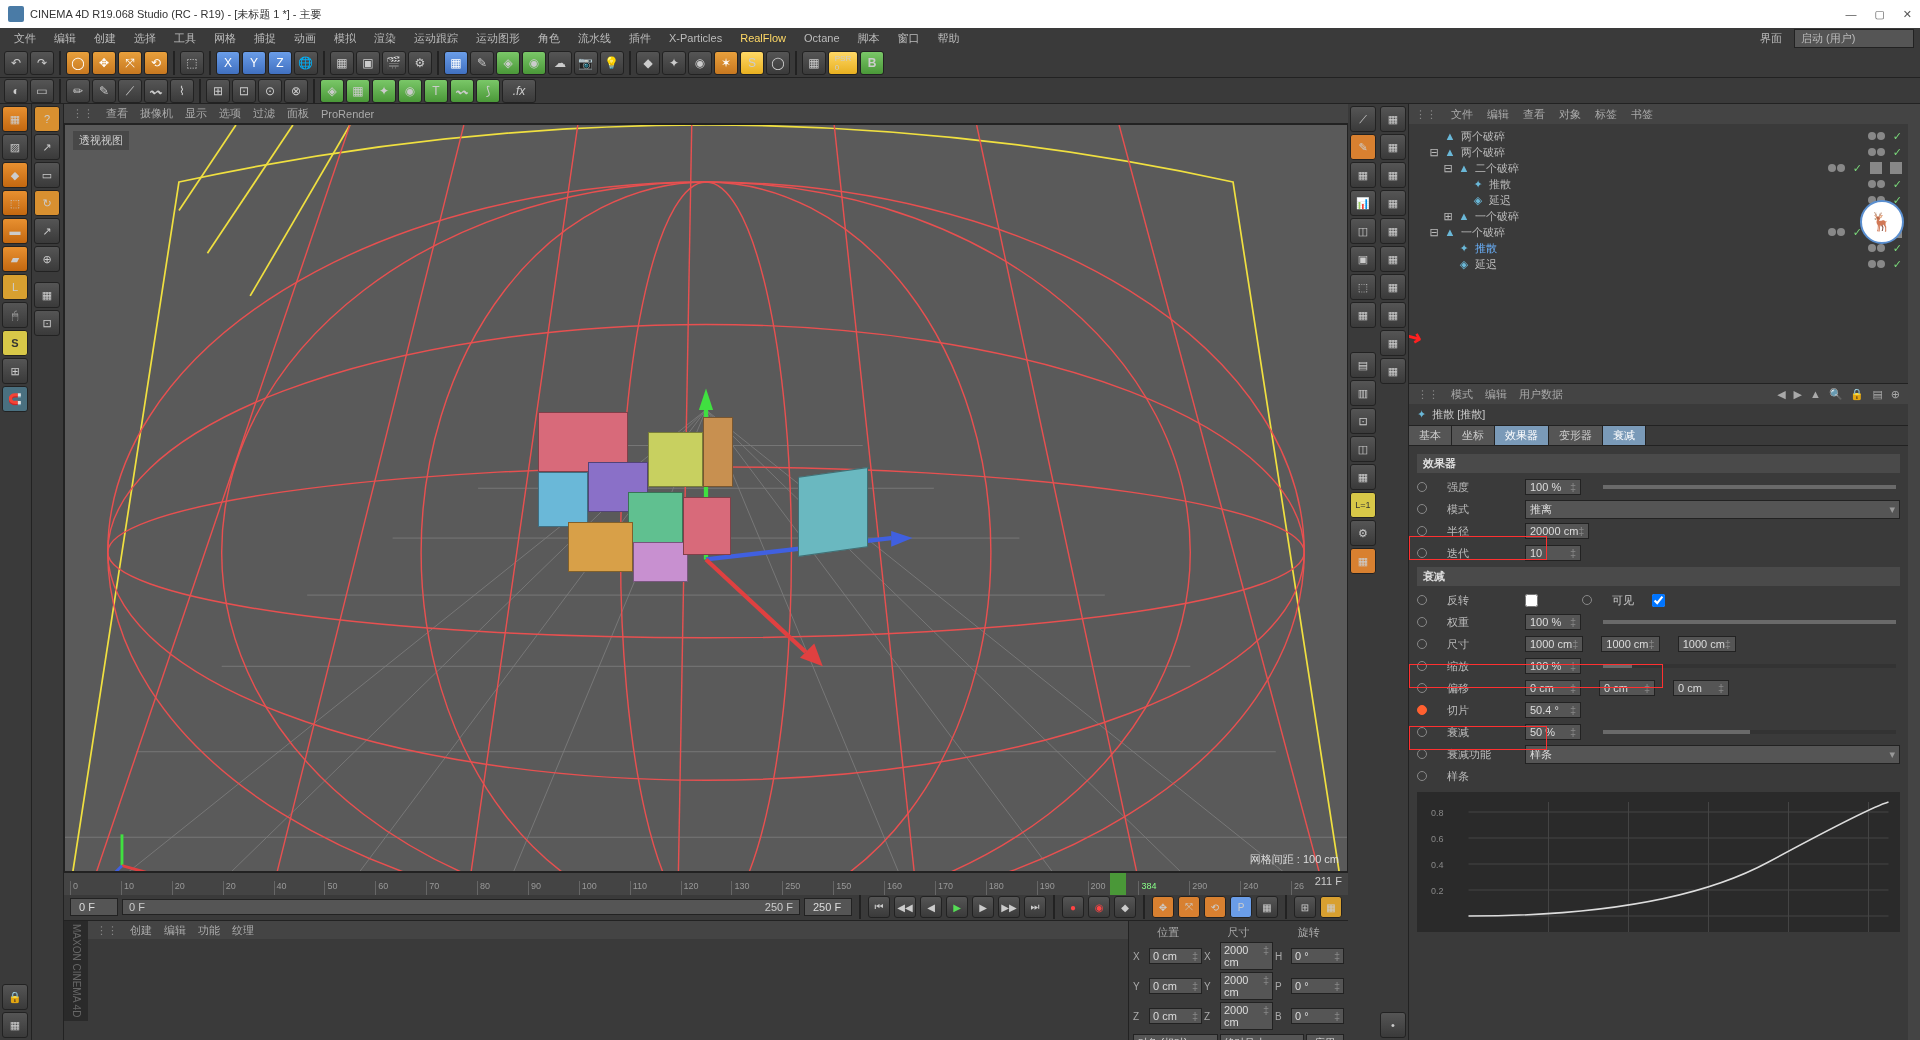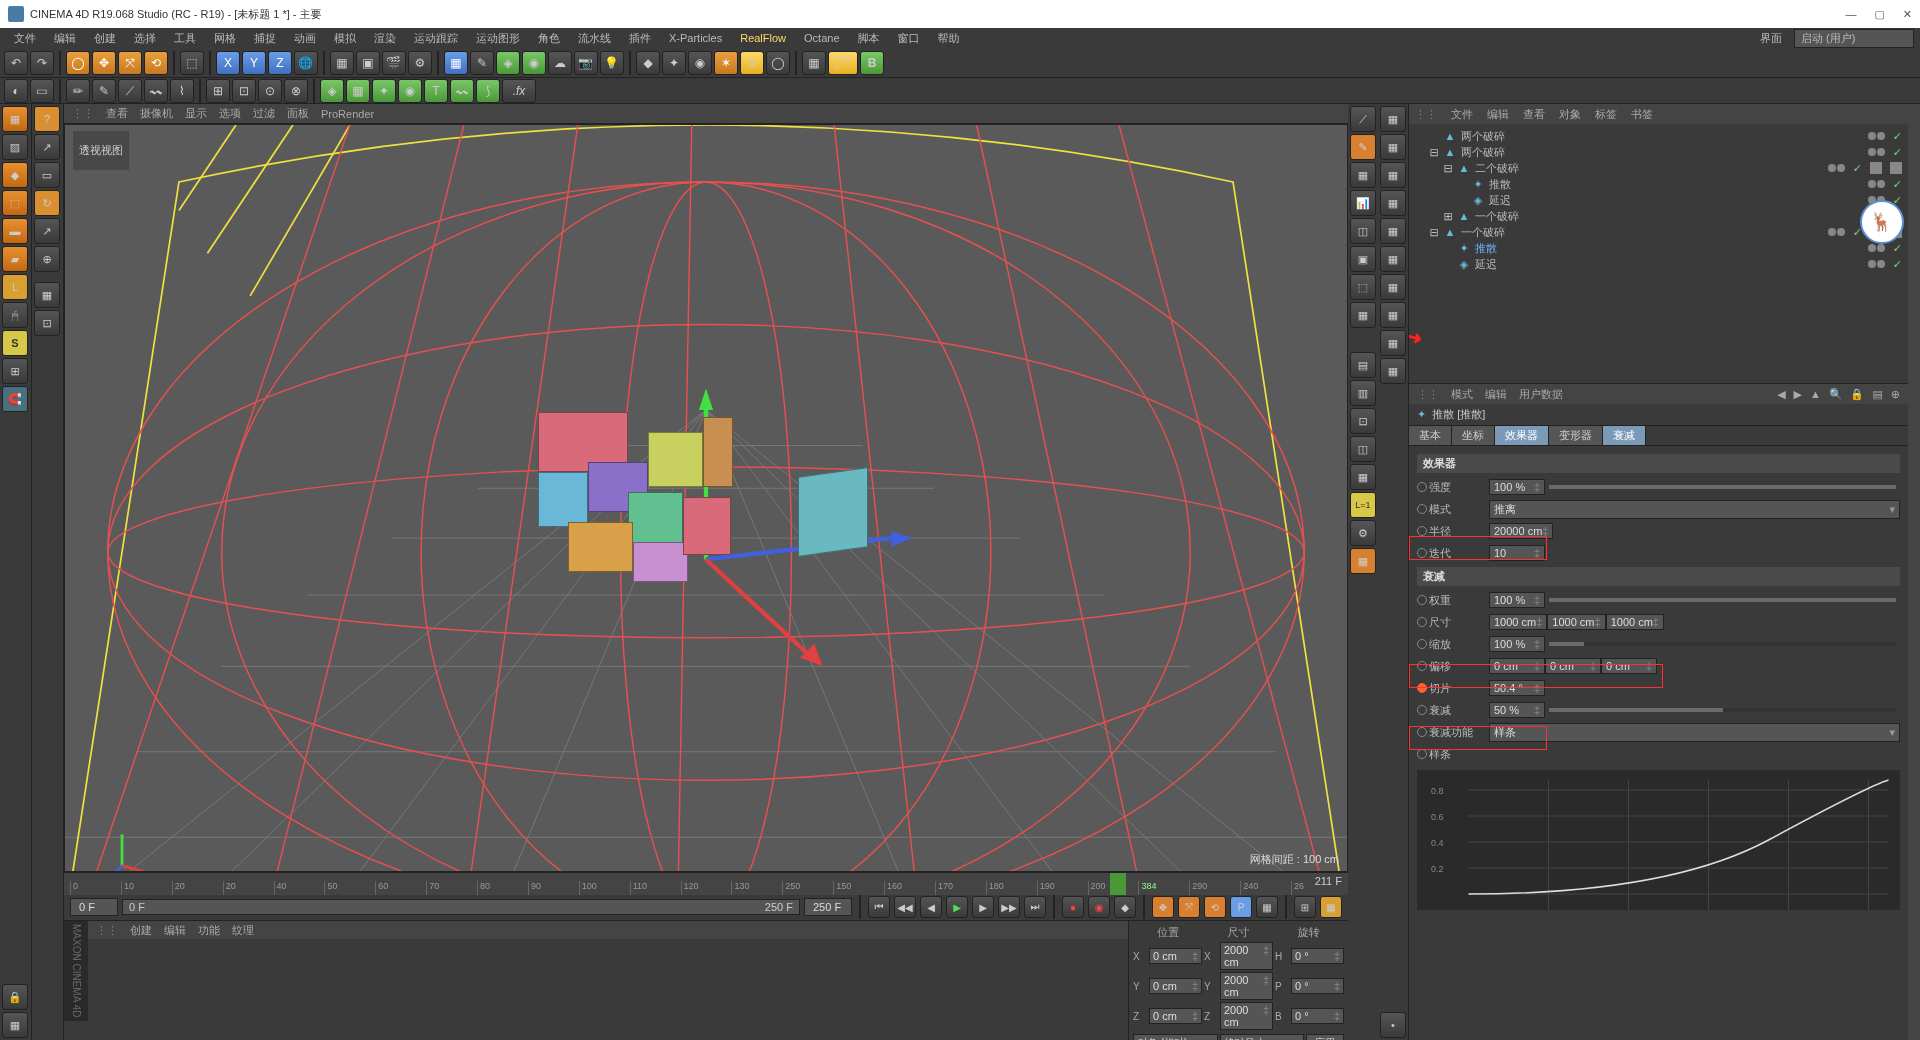--- a/index.html
+++ b/index.html
@@ -30,21 +30,21 @@
 .leftcol{width:32px;background:#3a3a3a;border-right:1px solid #222;display:flex;flex-direction:column;gap:2px;padding:2px}
 .leftcol2{width:32px;background:#3a3a3a;border-right:1px solid #222;display:flex;flex-direction:column;gap:2px;padding:2px}
 .lbtn{width:26px;height:26px;background:linear-gradient(#555,#3a3a3a);border:1px solid #222;border-radius:3px;display:flex;align-items:center;justify-content:center;cursor:pointer}
 .lbtn.act{background:linear-gradient(#e89030,#c46810)}
 .lbtn.s{background:#d8c848;color:#333;font-weight:bold}
 .lbtn.m{background:#4a7080}
 
 .center{flex:1;display:flex;flex-direction:column;background:#3a3a3a}
 .vp-header{height:20px;background:#444;border-bottom:1px solid #222;display:flex;align-items:center;gap:12px;padding:0 8px;color:#aaa}
 .viewport{flex:1;background:#5a5a5a;position:relative;overflow:hidden;border:1px solid #222}
-.vp-label{position:absolute;top:6px;left:8px;color:#ccc;background:rgba(60,60,60,.6);padding:12px 6px}
+.vp-label{position:absolute;top:6px;left:8px;color:#ccc;background:rgba(60,60,60,.6);padding:2px 6px}
 .vp-grid{position:absolute;inset:0}
 .vp-info{position:absolute;bottom:4px;right:8px;color:#ddd}
 
 .arrow{position:absolute;color:#ff2020;font-size:22px;font-weight:bold;transform:rotate(-30deg)}
 
 .scene{position:absolute;left:50%;top:50%;transform:translate(-60%,-60%);width:380px;height:260px}
 .cube{position:absolute;border:1px solid rgba(0,0,0,.4)}
 
 .rcol{width:30px;background:#3a3a3a;display:flex;flex-direction:column;gap:2px;padding:2px}
 .rcol2{width:30px;background:#3a3a3a;display:flex;flex-direction:column;gap:2px;padding:2px}
@@ -63,21 +63,21 @@
 
 .attrs{flex:1;display:flex;flex-direction:column;overflow:hidden}
 .attr-head{height:20px;background:#444;display:flex;align-items:center;gap:12px;padding:0 8px;color:#aaa}
 .attr-head .ricons{margin-left:auto;display:flex;gap:8px}
 .attr-title{height:22px;background:#3a3a3a;display:flex;align-items:center;gap:6px;padding:0 8px;border-bottom:1px solid #222}
 .tabs{height:20px;display:flex;background:#3a3a3a;border-bottom:1px solid #222}
 .tab{padding:2px 10px;background:#555;border-right:1px solid #222;cursor:pointer;color:#ccc}
 .tab.act{background:#7a9ab8;color:#fff}
 .attr-body{flex:1;overflow:auto;padding:4px 8px;position:relative}
 .sect-h{background:#4a4a4a;padding:2px 6px;margin:4px 0;font-weight:bold;color:#ddd}
-.row{display:flex;align-items:center;height:20px;margin:2px 0;gap:0}
+.row{display:flex;align-items:center;height:20px;margin:2px 0;gap:18px}
 .row .rlbl{width:60px;color:#bbb}
 .row .anim{width:10px;height:10px;border:1px solid #888;border-radius:50%;margin-right:2px}
 .row .anim.on{background:#ff6030;border-color:#ff6030}
 .numfield{background:#555;border:1px solid #222;padding:1px 4px;min-width:56px;display:flex;justify-content:space-between;color:#ddd}
 .numfield .sp{color:#888}
 .ddfield{background:#555;border:1px solid #222;padding:1px 4px;min-width:56px;color:#ddd;display:flex;align-items:center}
 .ddfield:after{content:"▾";margin-left:auto;color:#999}
 .slider{flex:1;height:4px;background:#333;position:relative;margin:0 4px}
 .slider .h{position:absolute;left:0;top:0;bottom:0;background:#6a6a6a}
 .highlight{position:absolute;border:1px solid #ff3030;pointer-events:none}
@@ -681,20 +681,29 @@
               <span>10</span>
               <span class="sp">‡</span>
             </div>
           </div>
 
         <div class="highlight" style="left:0px;top:90px;width:138px;height:24px"></div>
 
         <div class="sect-h">衰减</div>
         <div class="row">
             <span class="anim"></span>
+            <span class="rlbl">反转</span>
+            <input type="checkbox" style=""> 
+            <span style="width:8px"></span>
+            <span class="anim"></span>
+            <span>可见</span> 
+            <input type="checkbox" checked="" style="">
+          </div>
+        <div class="row">
+            <span class="anim"></span>
             <span class="rlbl">权重</span>
             <div class="numfield">
               <span>100 %</span>
               <span class="sp">‡</span>
             </div>
             <div class="slider">
               <div class="h" style="width:100%"></div>
             </div>
           </div>
         <div class="row">

